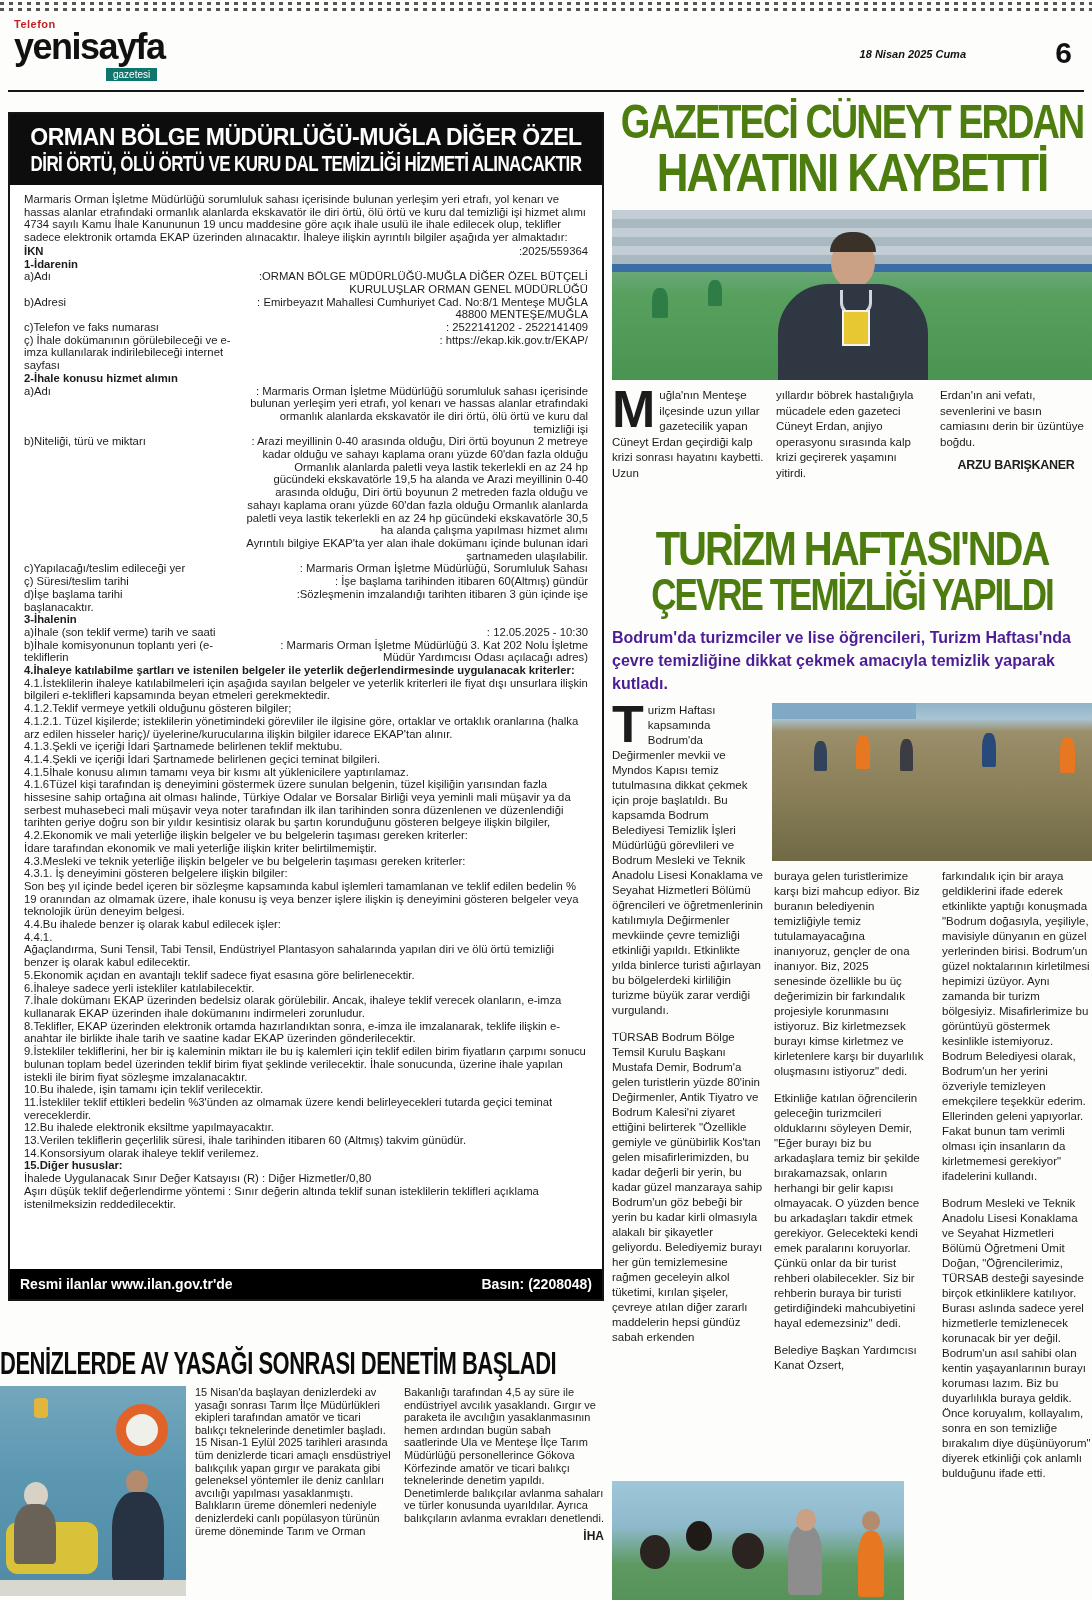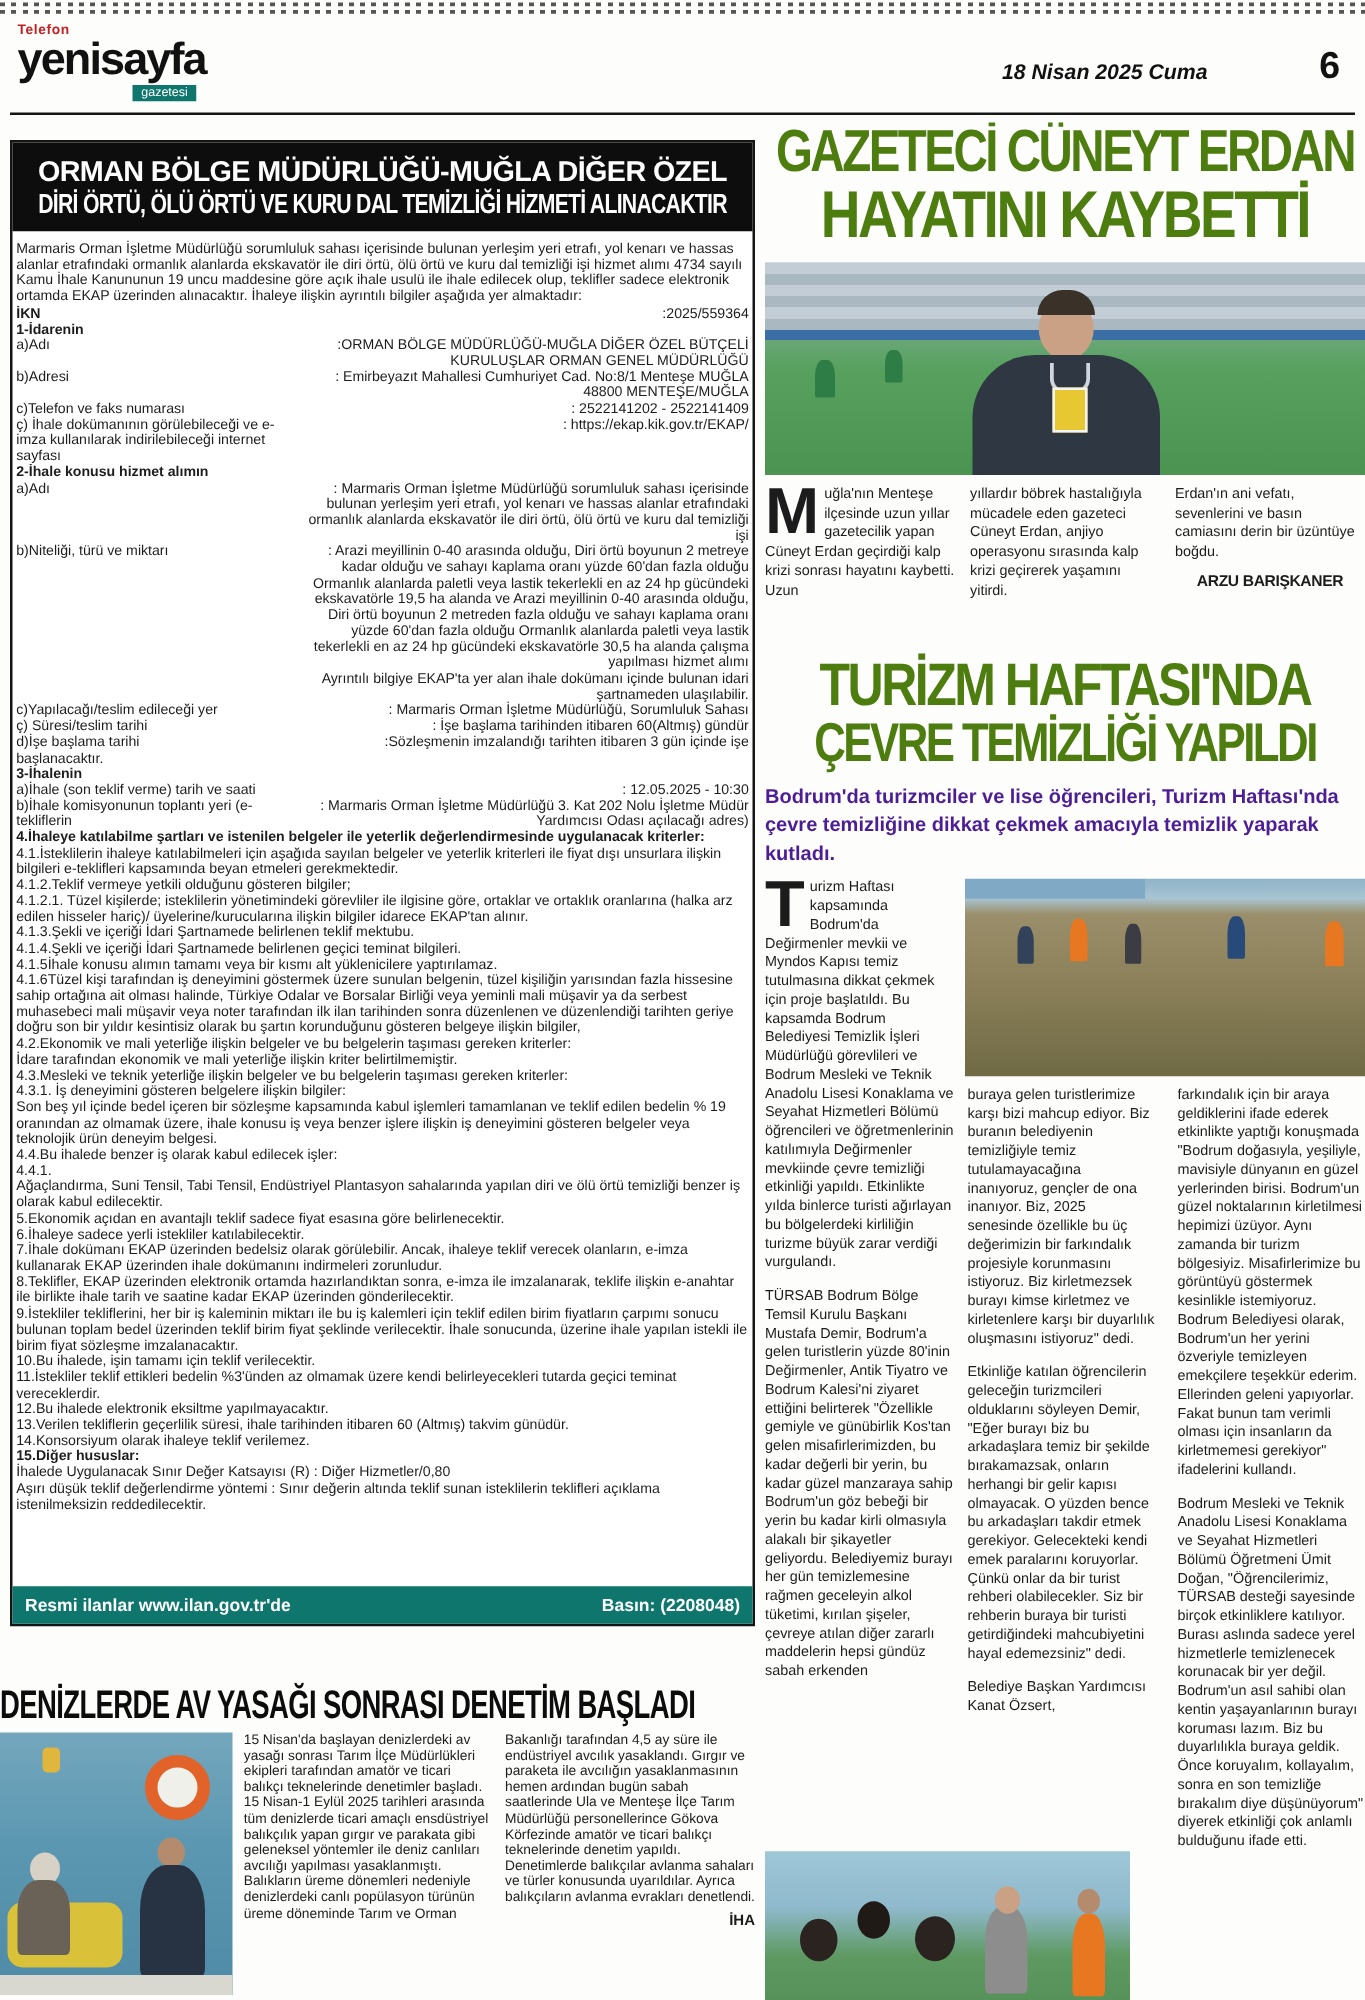--- a/index.html
+++ b/index.html
@@ -8,38 +8,38 @@
   .perf{position:absolute;left:0;right:0;height:3px;
         background:repeating-linear-gradient(90deg,#555 0 4px,transparent 4px 9px);}
   .perf.p1{top:2px}.perf.p2{top:8px}
 
   
   .masthead{position:absolute;top:14px;left:8px;width:1076px;height:76px;border-bottom:2px solid #161616;}
   .logo{position:absolute;left:6px;top:4px;}
   .logo-region{color:#c32222;font-size:11px;font-weight:bold;letter-spacing:.5px;}
   .logo-brand{font-size:36px;font-weight:bold;letter-spacing:-1.5px;line-height:34px;color:#111;}
   .logo-sub{display:inline-block;background:#0f766e;color:#fff;font-size:10px;padding:1px 7px;margin-left:92px;margin-top:1px;}
-  .masthead-date{position:absolute;right:118px;top:34px;font-size:17px;font-weight:bold;font-style:italic;color:#111;}
+  .masthead-date{position:absolute;right:118px;top:34px;font-size:11px;font-weight:bold;font-style:italic;color:#111;}
   .page-number{position:absolute;right:12px;top:22px;font-size:30px;font-weight:bold;color:#111;}
 
   
   .tender{position:absolute;left:8px;top:112px;width:592px;border:2px solid #151515;background:#fff;}
   .tender-title{background:#0d0d0d;color:#fff;text-align:center;padding:9px 4px 8px;}
   .tt-line{display:block;font-weight:bold;}
   .tt-1,.tt-2{font-size:23px;line-height:28px;letter-spacing:-.5px;}
   .tt-3{font-size:17px;line-height:26px;letter-spacing:-.6px;white-space:nowrap;transform:scale(1,1.3);transform-origin:center;}
-  .tender-body{padding:8px 3px 4px;font-size:11.3px;line-height:12.7px;height:1072px;overflow:hidden;}
+  .tender-body{padding:8px 14px 4px;font-size:11.3px;line-height:12.7px;height:1072px;overflow:hidden;}
   .tender-intro{margin:0 0 1px;}
   .kv-row{display:grid;grid-template-columns:222px 1fr;}
   .kv-label{padding-right:4px;}
   .kv-value{white-space:pre-line;text-align:right;}
   .kv-row.section .kv-label,.kv-row.bold-label .kv-label{font-weight:bold;}
   .clause{margin:0;}
   .clause.bold{font-weight:bold;}
-  .tender-footer{background:#0f766e;color:#fff;display:flex;justify-content:space-between;
+  .tender-footer{background:#000000;color:#fff;display:flex;justify-content:space-between;
                  padding:7px 10px;font-size:14px;font-weight:bold;}
 
   
   .photo{position:relative;overflow:hidden;background:#9db4ac;}
   .ph-fig{position:absolute;border-radius:40% 40% 8% 8%;}
   .ph-head{position:absolute;border-radius:50%;}
 
   
   .right-col{position:absolute;left:612px;top:98px;width:480px;height:1502px;overflow:hidden;}
   .big-headline{text-align:center;font-weight:bold;color:#4d7c0f;}

